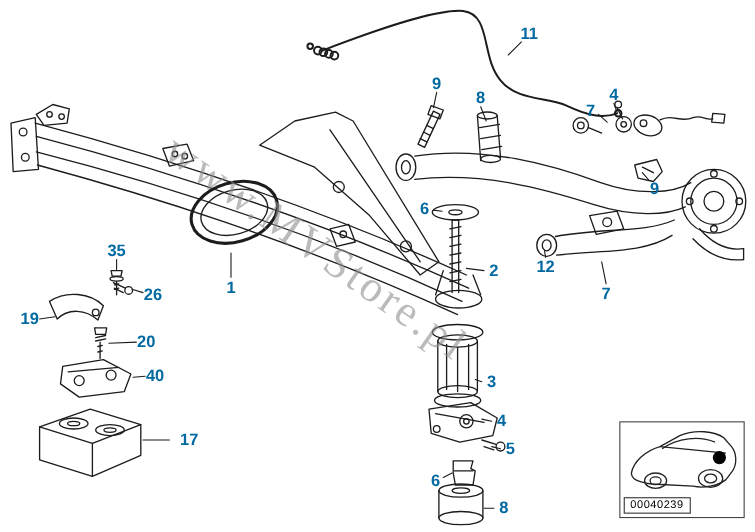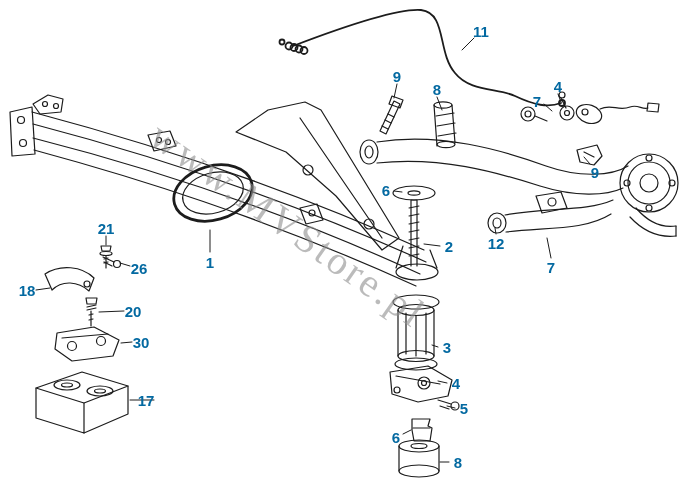--- a/index.html
+++ b/index.html
@@ -205,21 +205,38 @@
   <div class="callout" style="left:551px;top:267px">7</div>
   <div class="callout" style="left:437px;top:89px">8</div>
   <div class="callout" style="left:397px;top:76px">9</div>
   <div class="callout" style="left:496px;top:243px">12</div>
   <div class="callout" style="left:481px;top:31px">11</div>
   <div class="callout" style="left:537px;top:101px">7</div>
   <div class="callout" style="left:558px;top:86px">4</div>
   <div class="callout" style="left:595px;top:172px">9</div>
   <div class="callout" style="left:386px;top:190px">6</div>
   <div class="callout" style="left:458px;top:462px">8</div>
-  <div class="callout" style="left:146px;top:400px">17</div>
-  <div class="callout" style="left:27px;top:290px">18</div>
+  <div class="callout" style="left:172px;top:400px">17</div>
+  <div class="callout" style="left:27px;top:290px">19</div>
   <div class="callout" style="left:133px;top:311px">20</div>
-  <div class="callout" style="left:141px;top:342px">30</div>
-  <div class="callout" style="left:106px;top:228px">21</div>
+  <div class="callout" style="left:141px;top:342px">40</div>
+  <div class="callout" style="left:106px;top:228px">35</div>
   <div class="callout" style="left:139px;top:268px">26</div>
 
+  <div class="thumb">
+    <svg viewBox="0 0 114 88">
+      <g fill="none" stroke="#222" stroke-width="1.2">
+        <path d="M10,46 C12,36 22,26 36,22 L54,12 C68,6 86,8 94,14 L101,22 C106,28 106,38 102,44 L96,52 C88,58 76,60 66,58 L28,56 C16,54 10,52 10,46 Z"></path>
+        <path d="M38,24 C52,14 72,12 86,18"></path>
+        <path d="M36,22 L96,28"></path>
+        <ellipse cx="32" cy="53" rx="10" ry="7"></ellipse>
+        <ellipse cx="32" cy="53" rx="5" ry="3.5"></ellipse>
+        <ellipse cx="82" cy="51" rx="11" ry="8"></ellipse>
+        <ellipse cx="82" cy="51" rx="5.5" ry="4"></ellipse>
+        <circle cx="90" cy="32" r="6" fill="#000" stroke="none"></circle>
+      </g>
+    </svg>
+    <div class="pn-box">
+      <span>00040239</span>
+    </div>
+  </div>
 
 </div>
 
 </body></html>

